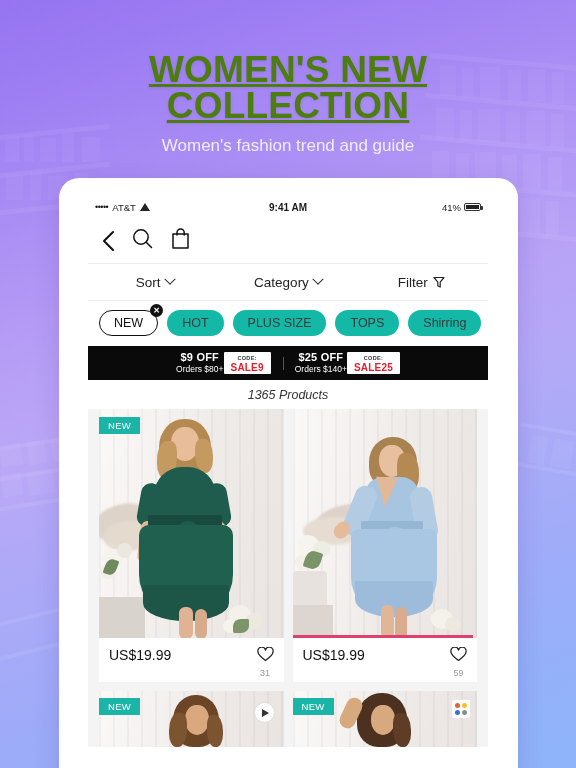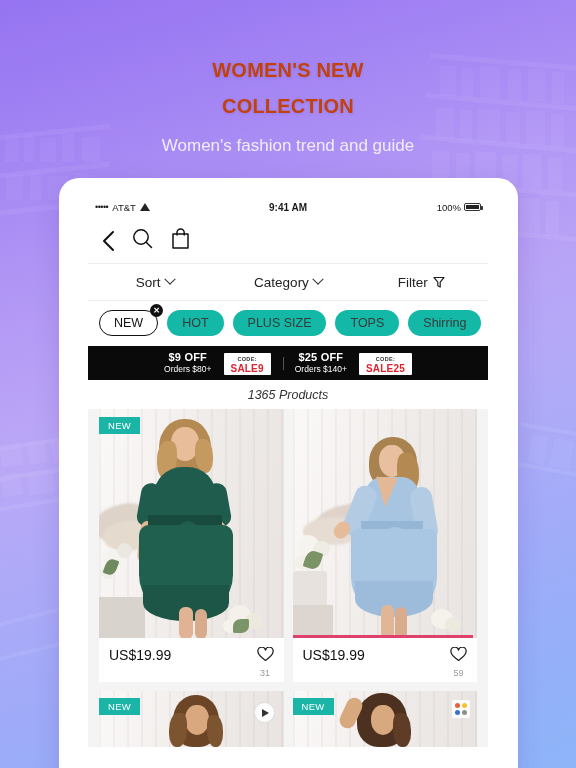--- a/index.html
+++ b/index.html
@@ -14,22 +14,22 @@
   .bg-art .shelf {
     position:absolute; background:#ffffff; opacity:.45;
   }
   .bg-art .blk { position:absolute; background:#ffffff; opacity:.30; }
   .bg-sheen { position:absolute; inset:0;
     background:linear-gradient(170deg, rgba(140,100,245,.35) 0%, rgba(160,130,247,.12) 28%, rgba(255,255,255,.05) 52%, rgba(140,175,250,.22) 100%); }
 
   
   .hero { position:absolute; top:52px; left:0; right:0; text-align:center; z-index:3; }
   .hero h1 {
-    color:#c2410c; font-size:20px; line-height:36px; font-weight:bold;
-    letter-spacing:.2px; text-shadow:0 1px 3px rgba(90,60,180,.18);
+    color:#4d7c0f; font-size:37px; line-height:36px; font-weight:bold;
+    letter-spacing:.2px; text-shadow:0 1px 3px rgba(90,60,180,.18);text-decoration:underline;
   }
   .hero p { margin-top:12px; color:#f1ecff; font-size:17px; font-weight:normal; }
 
   
   .phone {
     position:absolute; left:59px; top:178px; width:459px; height:610px;
     background:#fff; border-radius:20px 20px 0 0;
     box-shadow:0 6px 26px rgba(70,40,150,.18);
     overflow:hidden; z-index:4;
   }
@@ -63,21 +63,21 @@
 
   
   .chips { display:flex; align-items:center; gap:9px; padding:9px 11px 10px; overflow:hidden; }
   .chip { background:#14b8a6; border-radius:15px; padding:6px 15px; font-size:12.5px; color:#3a3a3a; white-space:nowrap; cursor:pointer;}
   .chip.active { background:#fff; border:1.4px solid #111; color:#111; position:relative; padding:5px 14px; }
   .chip .x { position:absolute; right:-6px; top:-7px; width:13px; height:13px; border-radius:50%; background:#111; color:#fff;
      font-size:8px; line-height:13px; text-align:center; font-weight:bold;}
 
   
   .promo { height:34px; background:#0a0a0a; display:flex; align-items:center; justify-content:center; gap:0; }
-  .promo-half { display:flex; align-items:flex-end; gap:12px; padding:0 12px; position:relative;}
+  .promo-half { display:flex; align-items:flex-start; gap:0; padding:0 12px; position:relative;}
   .promo-half + .promo-half::before{content:"";position:absolute;left:0;top:5px;bottom:5px;width:1px;background:#555;}
   .promo-txt { color:#fff; text-align:center; line-height:11px; }
   .promo-txt b { font-size:11px; display:block; font-weight:bold; letter-spacing:.2px;}
   .promo-txt span { font-size:8.5px; display:block; margin-top:1px;}
   .code-box { background:#fff; border-radius:1px; padding:2px 7px 2px; text-align:center; line-height:9px;}
   .code-box em { font-style:normal; font-size:5.5px; color:#333; display:block; letter-spacing:.3px; font-weight:bold;}
   .code-box strong { font-size:10px; color:#e0202e; display:block; letter-spacing:.2px;}
 
   
   .count { text-align:center; font-size:12.5px; font-style:italic; color:#333; padding:8px 0 7px; background:#fff; }
@@ -190,21 +190,21 @@
   <div class="screen">
 
     <div class="statusbar">
       <div class="sb-left">
         <span class="dots">•••••</span>
         <span class="carrier">AT&amp;T</span>
         <span class="wifi"></span>
       </div>
       <div class="sb-mid">9:41 AM</div>
       <div class="sb-right">
-        <span>100%</span>
+        <span>41%</span>
         <span class="batt">
             <i></i>
           </span>
       </div>
     </div>
 
     <div class="navbar">
       <div class="nav-back">
         <svg width="13" height="22" viewBox="0 0 13 22">
           <polyline points="11,2 2,11 11,20" fill="none" stroke="#111" stroke-width="2" stroke-linecap="round" stroke-linejoin="round"></polyline>

